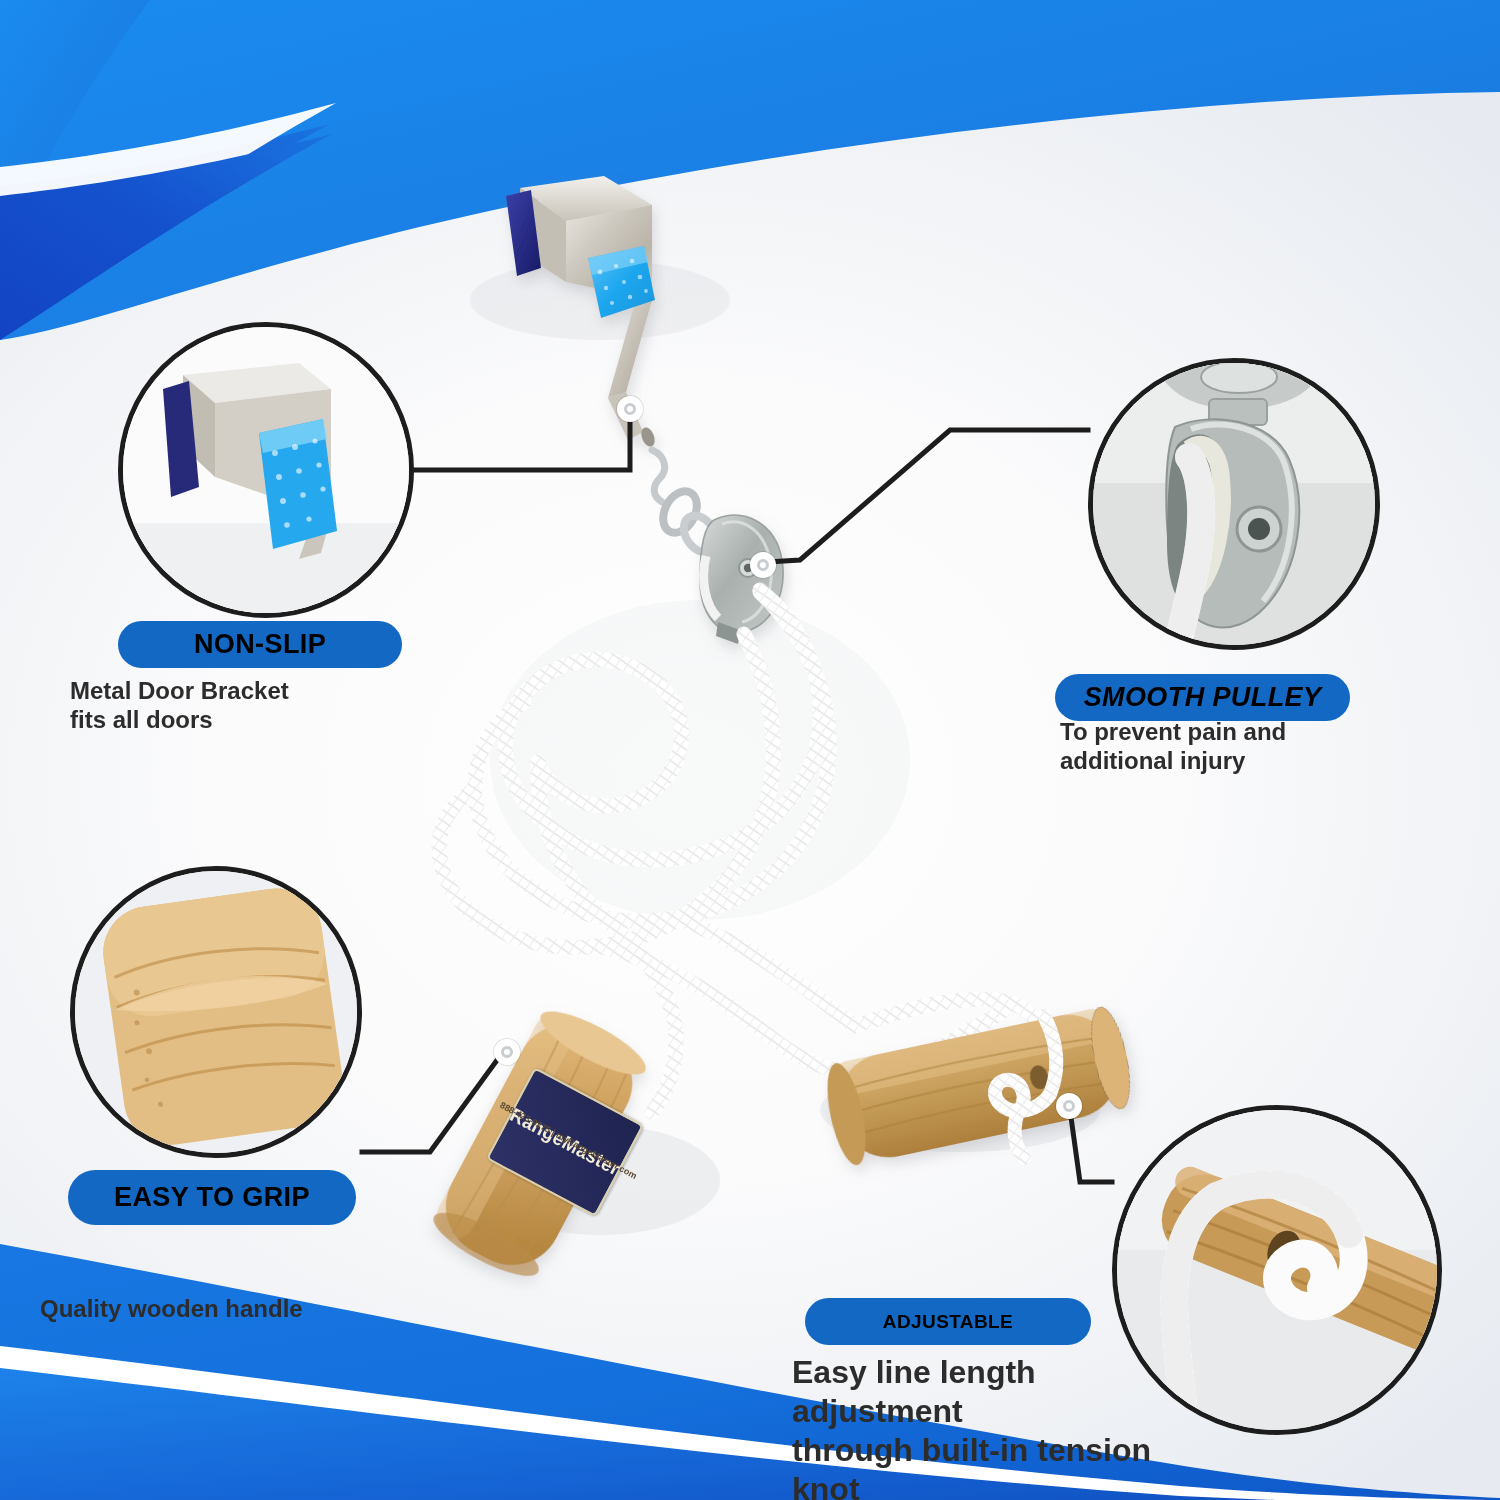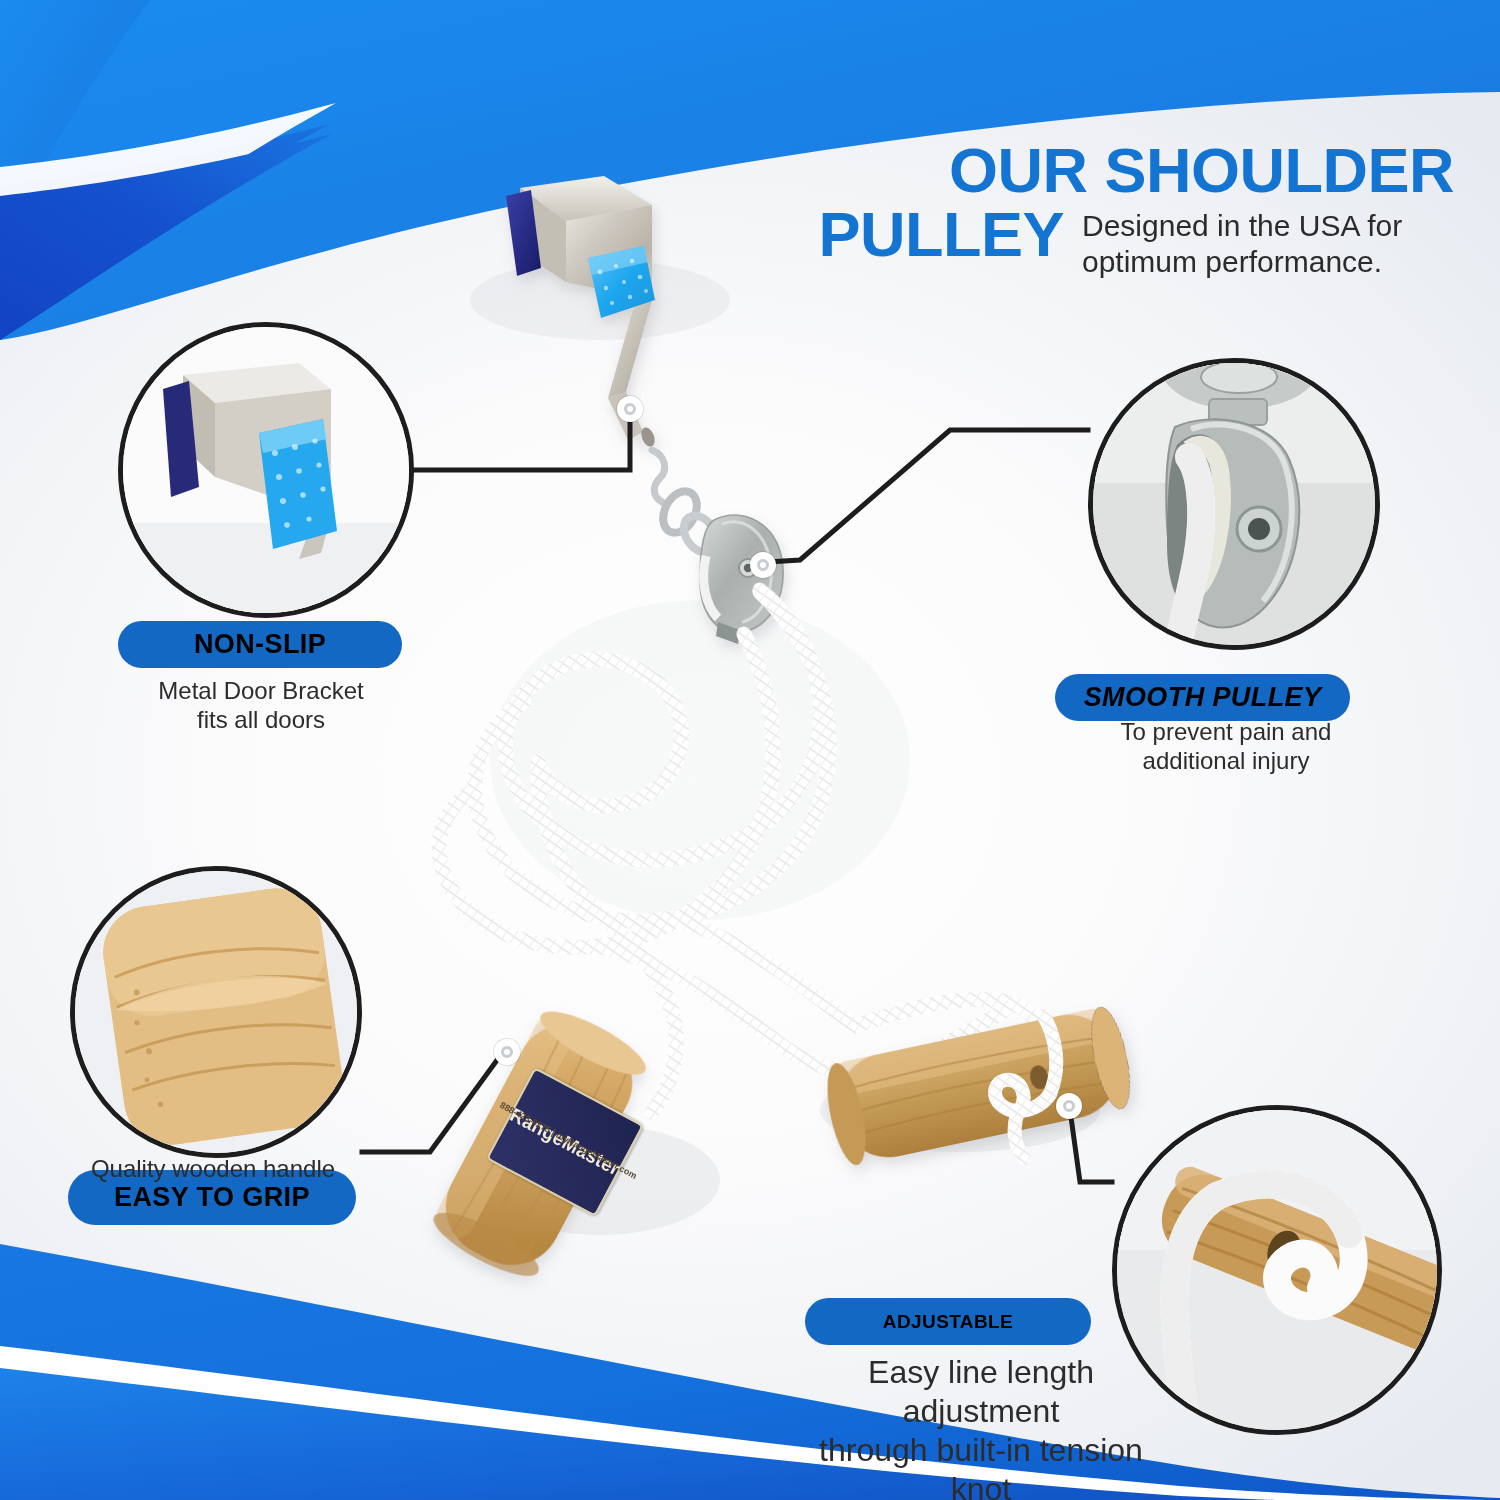--- a/index.html
+++ b/index.html
@@ -48,30 +48,30 @@
   #bubble-grip{left:70px;top:866px;width:292px;height:292px;}
   #bubble-knot{left:1112px;top:1105px;width:330px;height:330px;}
 
   
   .badge{
     position:absolute;background:#1268c3;color:#000000;
     border-radius:40px;font-weight:bold;letter-spacing:0.4px;
     display:flex;align-items:center;justify-content:center;
     box-sizing:border-box;white-space:nowrap;
   }
-  .cap{position:absolute;color:#2c2c2c;text-align:center;line-height:1.22;}
+  .cap{position:absolute;color:#2c2c2c;text-align:left;line-height:1.22;font-weight:bold;}
 
   #badge-nonslip{left:118px;top:621px;width:284px;height:47px;font-size:27px;}
   #cap-nonslip{left:70px;top:676px;width:382px;font-size:24px;}
 
   #badge-pulley{left:1055px;top:674px;width:295px;height:47px;font-size:27px;font-style:italic;}
   #cap-pulley{left:1060px;top:717px;width:332px;font-size:24px;}
 
   #badge-grip{left:68px;top:1170px;width:288px;height:55px;font-size:27px;}
-  #cap-grip{left:40px;top:1154px;width:346px;font-size:24px;}
+  #cap-grip{left:40px;top:1294px;width:346px;font-size:24px;}
 
   #badge-adjust{left:805px;top:1298px;width:286px;height:47px;font-size:19px;}
   #cap-adjust{left:792px;top:1353px;width:378px;font-size:32px;}
 
   
   .leaders{position:absolute;inset:0;pointer-events:none;}
 
   
   .dot{
     position:absolute;width:26px;height:26px;border-radius:50%;
@@ -430,27 +430,20 @@
   <div class="dot" id="dot-bracket"></div>
   <div class="dot" id="dot-pulley"></div>
   <div class="dot" id="dot-grip"></div>
   <div class="dot" id="dot-knot"></div>
 
   <div class="brandplate">
     <span>RangeMaster</span>
   </div>
   <div class="brandphone">888-423-9275  |  myRangeMaster.com</div>
 
-  <div class="heading">
-    <div class="title">OUR SHOULDER</div>
-    <div class="title-row2">
-      <span class="title-word">PULLEY</span>
-      <span class="subtitle">Designed in the USA for optimum performance.</span>
-    </div>
-  </div>
 
   <div class="badge" id="badge-nonslip">NON-SLIP</div>
   <div class="cap" id="cap-nonslip">
     <div>Metal Door Bracket</div>
     <div>fits all doors</div>
   </div>
 
   <div class="badge" id="badge-pulley">SMOOTH PULLEY</div>
   <div class="cap" id="cap-pulley">
     <div>To prevent pain and</div>

